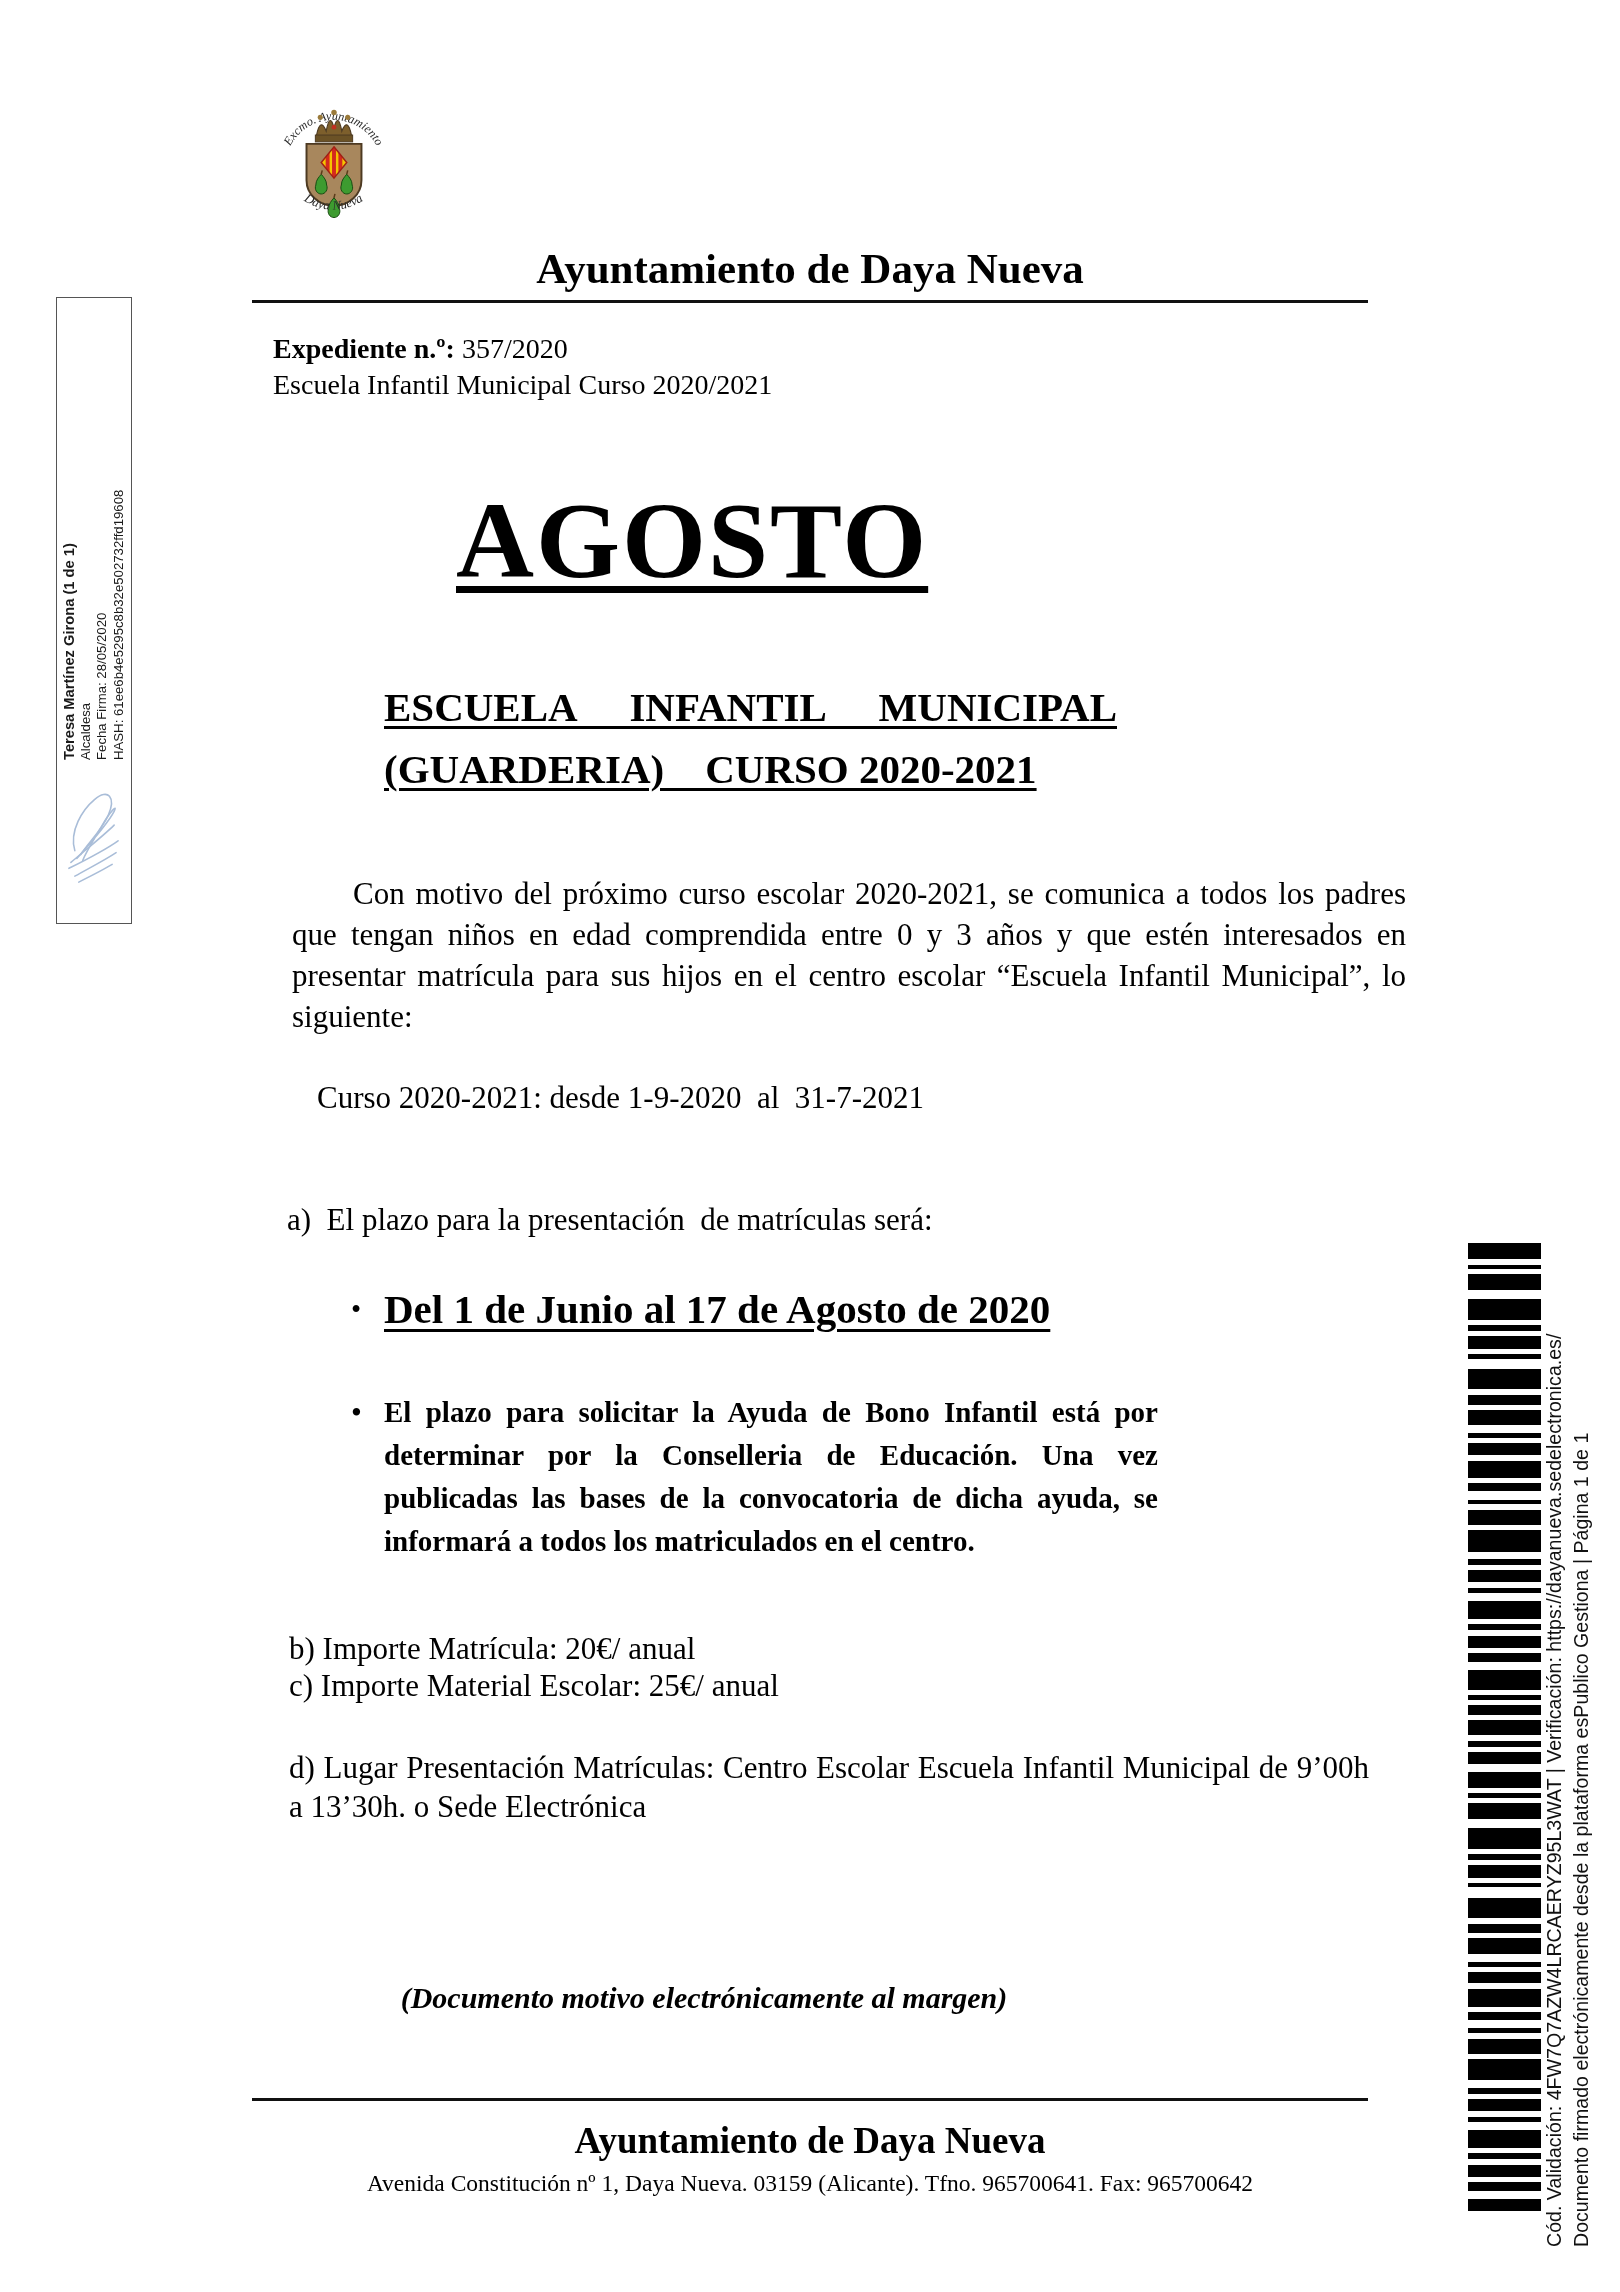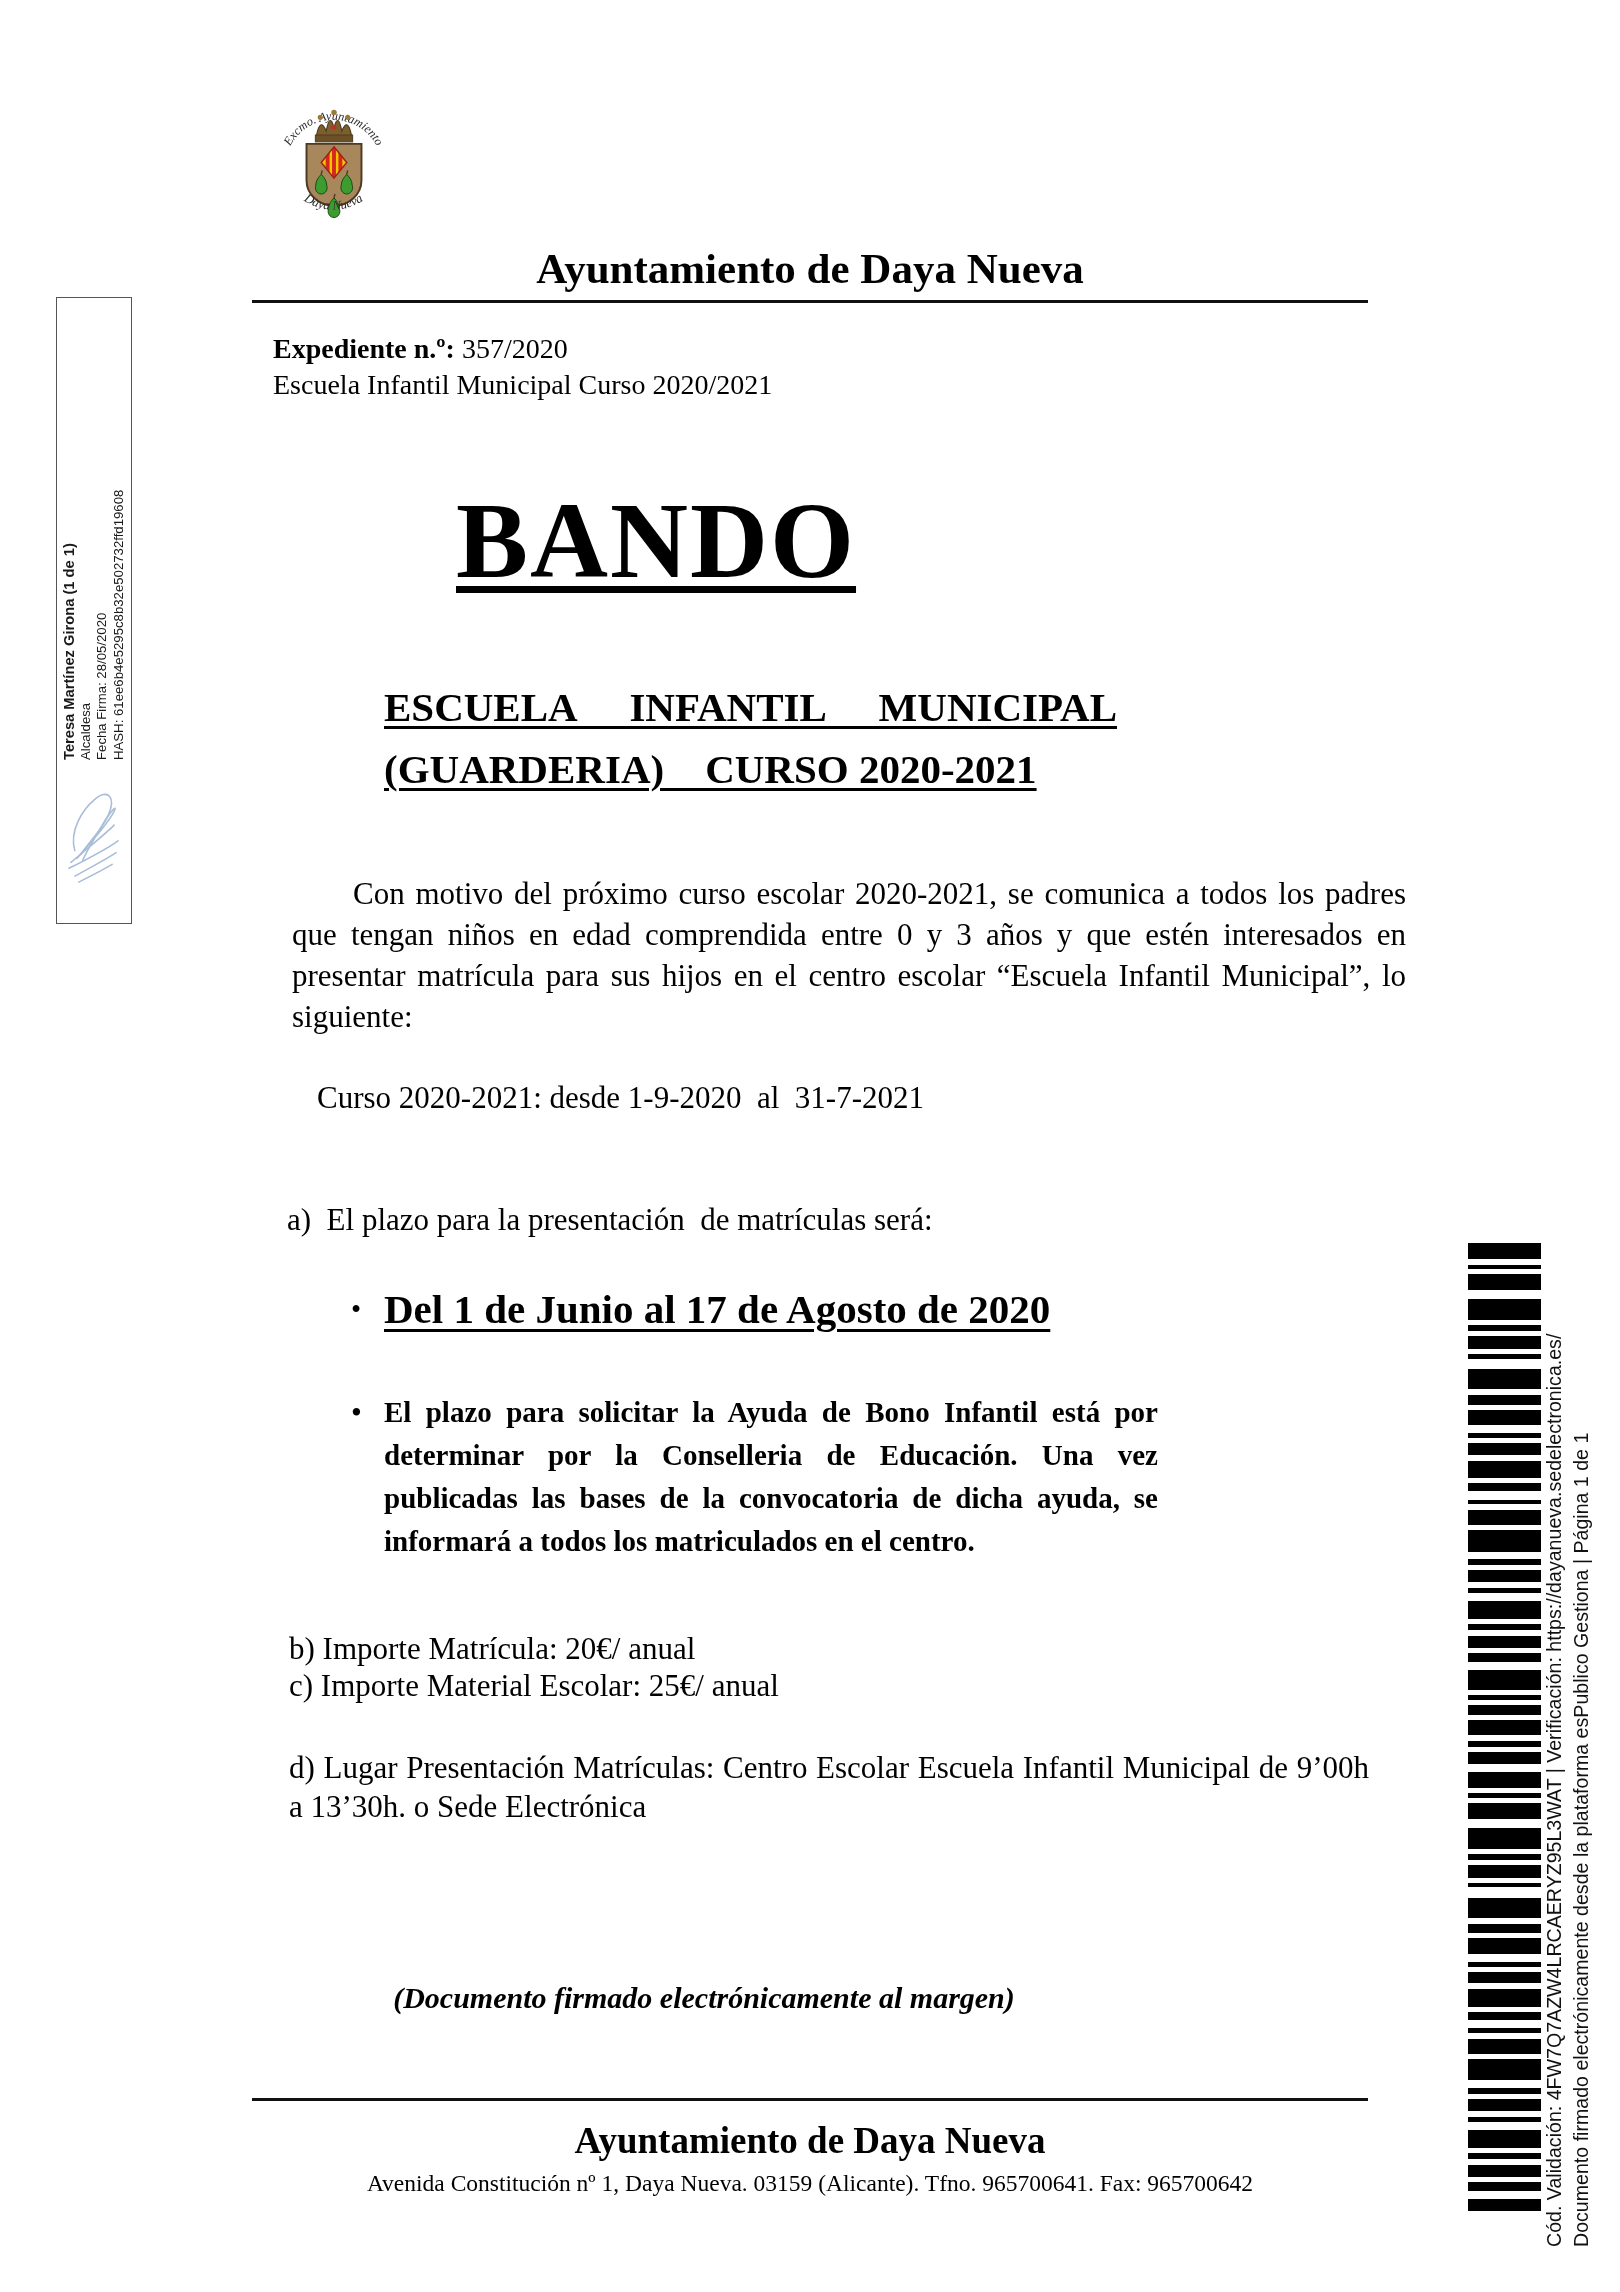--- a/index.html
+++ b/index.html
@@ -110,21 +110,21 @@
   </svg>
 
   <div class="abs header-title">Ayuntamiento de Daya Nueva</div>
   <div class="abs rule rule-top"></div>
 
   <div class="abs expediente">
     <div><b>Expediente n.º:</b><span> 357/2020</span></div>
     <div>Escuela Infantil Municipal Curso 2020/2021</div>
   </div>
 
-  <div class="abs bando">BANDO</div>
+  <div class="abs bando">AGOSTO</div>
 
   <div class="abs h2block">
     <div class="h2line jlast">ESCUELA INFANTIL MUNICIPAL</div>
     <div class="h2line pre">(GUARDERIA)    CURSO 2020-2021</div>
   </div>
 
   <div class="abs para1">Con motivo del próximo curso escolar 2020-2021, se comunica a todos los padres que tengan niños en edad comprendida entre 0 y 3 años y que estén interesados en presentar matrícula para sus hijos en el centro escolar “Escuela Infantil Municipal”, lo siguiente:</div>
 
   <div class="abs curso">
     <div class="pre">Curso 2020-2021: desde 1-9-2020  al  31-7-2021</div>
@@ -142,21 +142,21 @@
     <span class="btext">El plazo para solicitar la Ayuda de Bono Infantil está por determinar por la Conselleria de Educación. Una vez publicadas las bases de la convocatoria de dicha ayuda, se informará a todos los matriculados en el centro.</span>
   </div>
 
   <div class="abs item-bc">
     <div>b) Importe Matrícula: 20€/ anual</div>
     <div>c) Importe Material Escolar: 25€/ anual</div>
   </div>
 
   <div class="abs item-d">d) Lugar Presentación Matrículas: Centro Escolar Escuela Infantil Municipal de 9’00h a 13’30h. o Sede Electrónica</div>
 
-  <div class="abs signed-note">(Documento firmado electrónicamente al margen)</div>
+  <div class="abs signed-note">(Documento motivo electrónicamente al margen)</div>
 
   <div class="abs rule rule-bottom"></div>
   <div class="abs footer-title">Ayuntamiento de Daya Nueva</div>
   <div class="abs footer-address">Avenida Constitución nº 1, Daya Nueva. 03159 (Alicante). Tfno. 965700641. Fax: 965700642</div>
 
   <div class="abs sidebar-box"></div>
   <div class="abs sidebar-rot">
     <div class="sb-line sb-name">Teresa Martínez Girona (1 de 1)</div>
     <div class="sb-line">Alcaldesa</div>
     <div class="sb-line">Fecha Firma: 28/05/2020</div>

